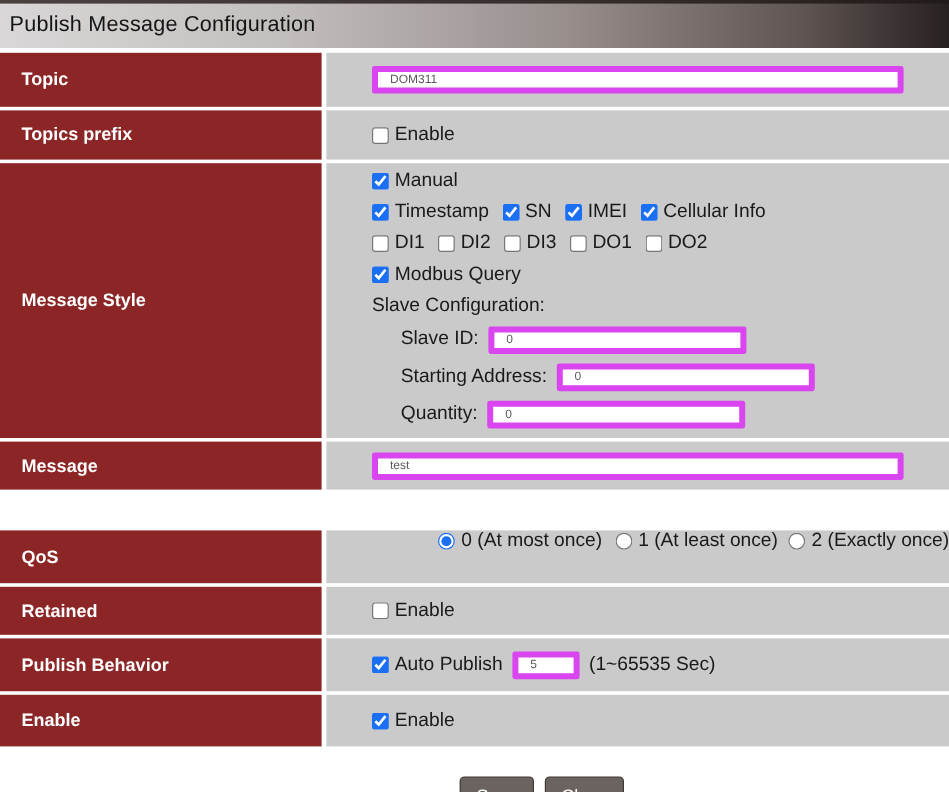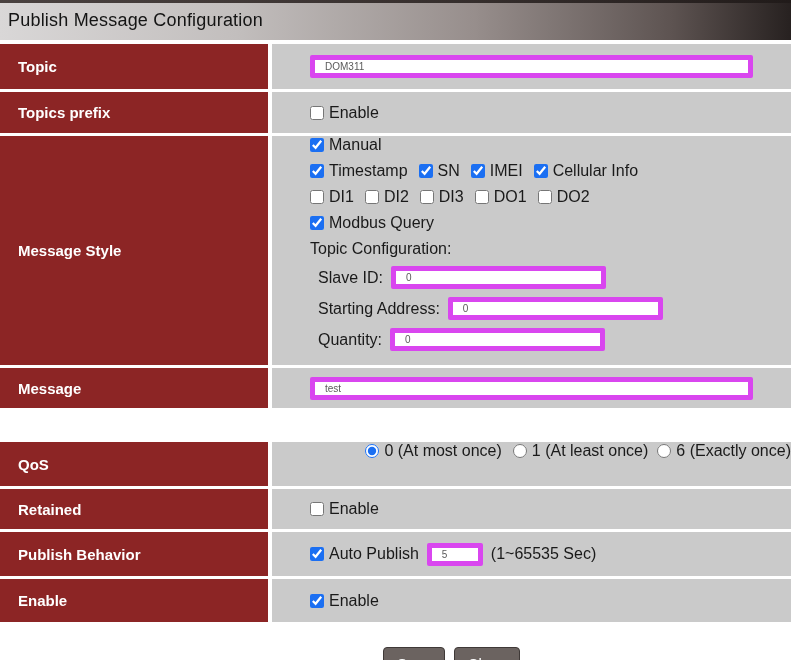--- a/index.html
+++ b/index.html
@@ -84,28 +84,28 @@
     accent-color: #1b6ff2;
     margin: 0 5px 0 0;
     vertical-align: -2px;
   }
   label.opt { display: inline-flex; align-items: center; font-size: 16px; cursor: default; }
 
   
   .col {
     flex-direction: column;
     align-items: flex-start;
-    justify-content: flex-end;
+    justify-content: center;
     padding-top: 11px;
     padding-bottom: 14px;
     gap: 8px;
   }
   .line { display: flex; align-items: center; gap: 11px; }
   .subline { display: flex; align-items: center; padding-left: 8px; font-size: 16px; }
-  .subline .sublabel { margin-right: 8px; }
+  .subline .sublabel { margin-right: 8px; margin-left: 16px; }
   .modbus-heading { font-size: 16px; }
 
   .qos-col { flex-direction: row; align-items: flex-start; justify-content: flex-end; gap: 9px; }
   .hint { font-size: 16px; }
 
   
   .footer {
     padding-top: 22px;
     padding-left: 112px;
     text-align: center;
@@ -198,21 +198,21 @@
           <input type="checkbox" style="">
           <span>DO2</span>
         </label>
       </div>
       <div class="line">
         <label class="opt">
           <input type="checkbox" checked="" style="">
           <span>Modbus Query</span>
         </label>
       </div>
-      <div class="modbus-heading">Topic Configuration:</div>
+      <div class="modbus-heading">Slave Configuration:</div>
       <div class="subline">
         <span class="sublabel">Slave ID:</span>
         <input type="text" class="input-modbus" value="0" style="">
       </div>
       <div class="subline">
         <span class="sublabel">Starting Address:</span>
         <input type="text" class="input-modbus" value="0" style="">
       </div>
       <div class="subline">
         <span class="sublabel">Quantity:</span>
@@ -237,21 +237,21 @@
           <span>0 (At most once)</span>
         </label>
         <label class="opt">
           <input type="radio" name="qos" style="">
           <span>1 (At least once)</span>
         </label>
       </div>
       <div class="line">
         <label class="opt">
           <input type="radio" name="qos" style="">
-          <span>6 (Exactly once)</span>
+          <span>2 (Exactly once)</span>
         </label>
       </div>
     </div>
   </div>
 
   <div class="row h40">
     <div class="cell-label">Retained</div>
     <div class="cell-content">
       <label class="opt">
         <input type="checkbox" style="">

